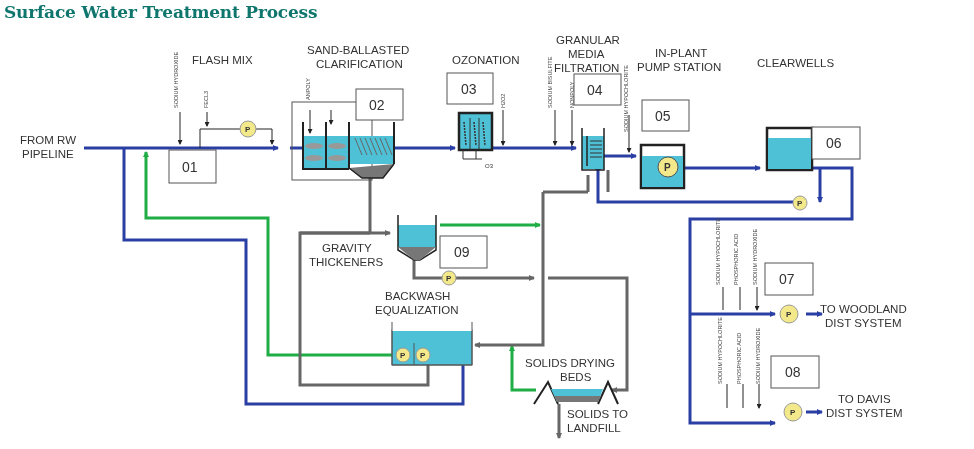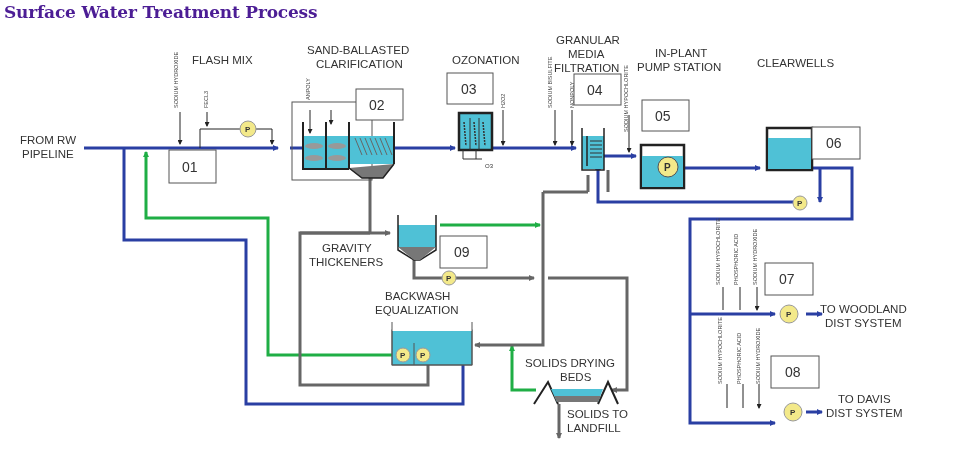--- a/index.html
+++ b/index.html
@@ -1,20 +1,20 @@
 <!DOCTYPE html>
 <html><head>
 <meta charset="utf-8">
 <style>
   html, body { margin: 0; padding: 0; background: #ffffff; }
   body { width: 974px; height: 449px; overflow: hidden; position: relative; }
   .title {
     position: absolute; left: 4px; top: 2px;
     font-family: "DejaVu Serif", "Liberation Serif", serif;
-    font-weight: bold; font-size: 17px; color: #4c1d95;
+    font-weight: bold; font-size: 17px; color: #0f766e;
     letter-spacing: -0.2px;
   }
   svg { position: absolute; left: 0; top: 0; }
   svg text { font-family: "Liberation Sans", "DejaVu Sans", sans-serif; fill: #333; }
   .lbl { font-size: 11.5px; }
   .chem { font-size: 5.5px; fill: #444; }
   .boxnum { font-size: 14px; fill: #333; }
   .pump-txt { font-size: 8px; font-weight: bold; fill: #333; }
 </style>
 </head>

